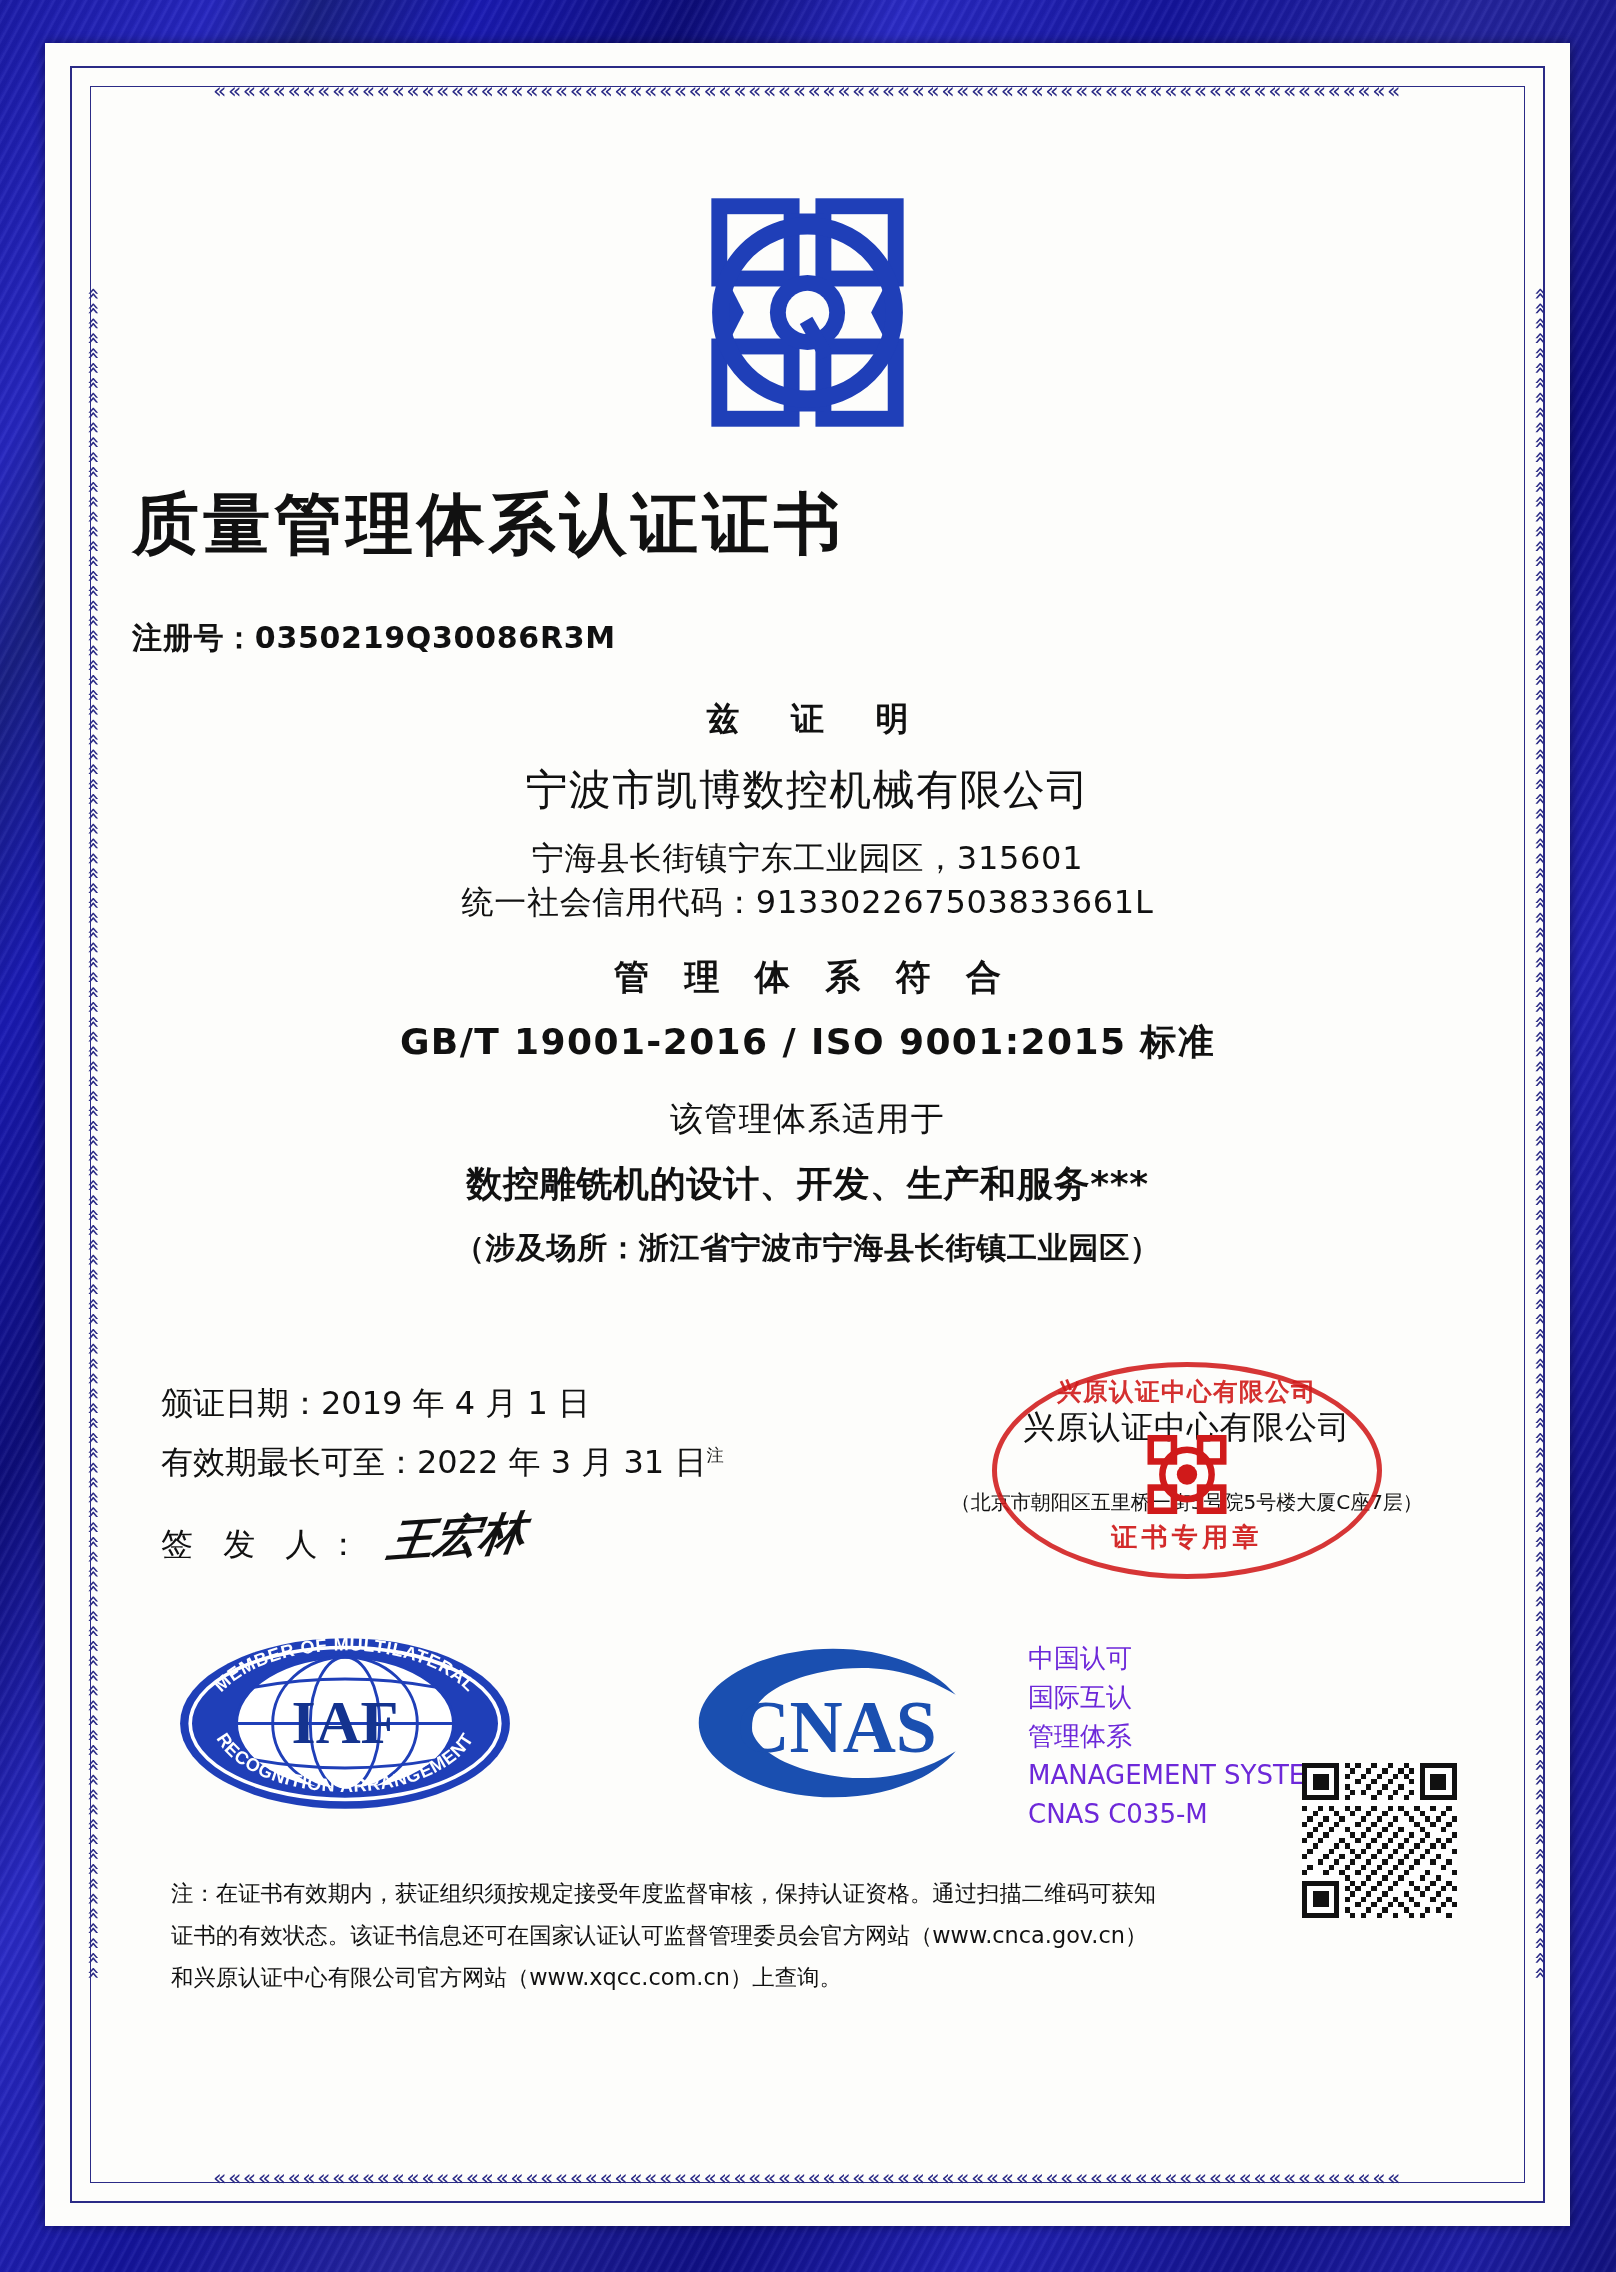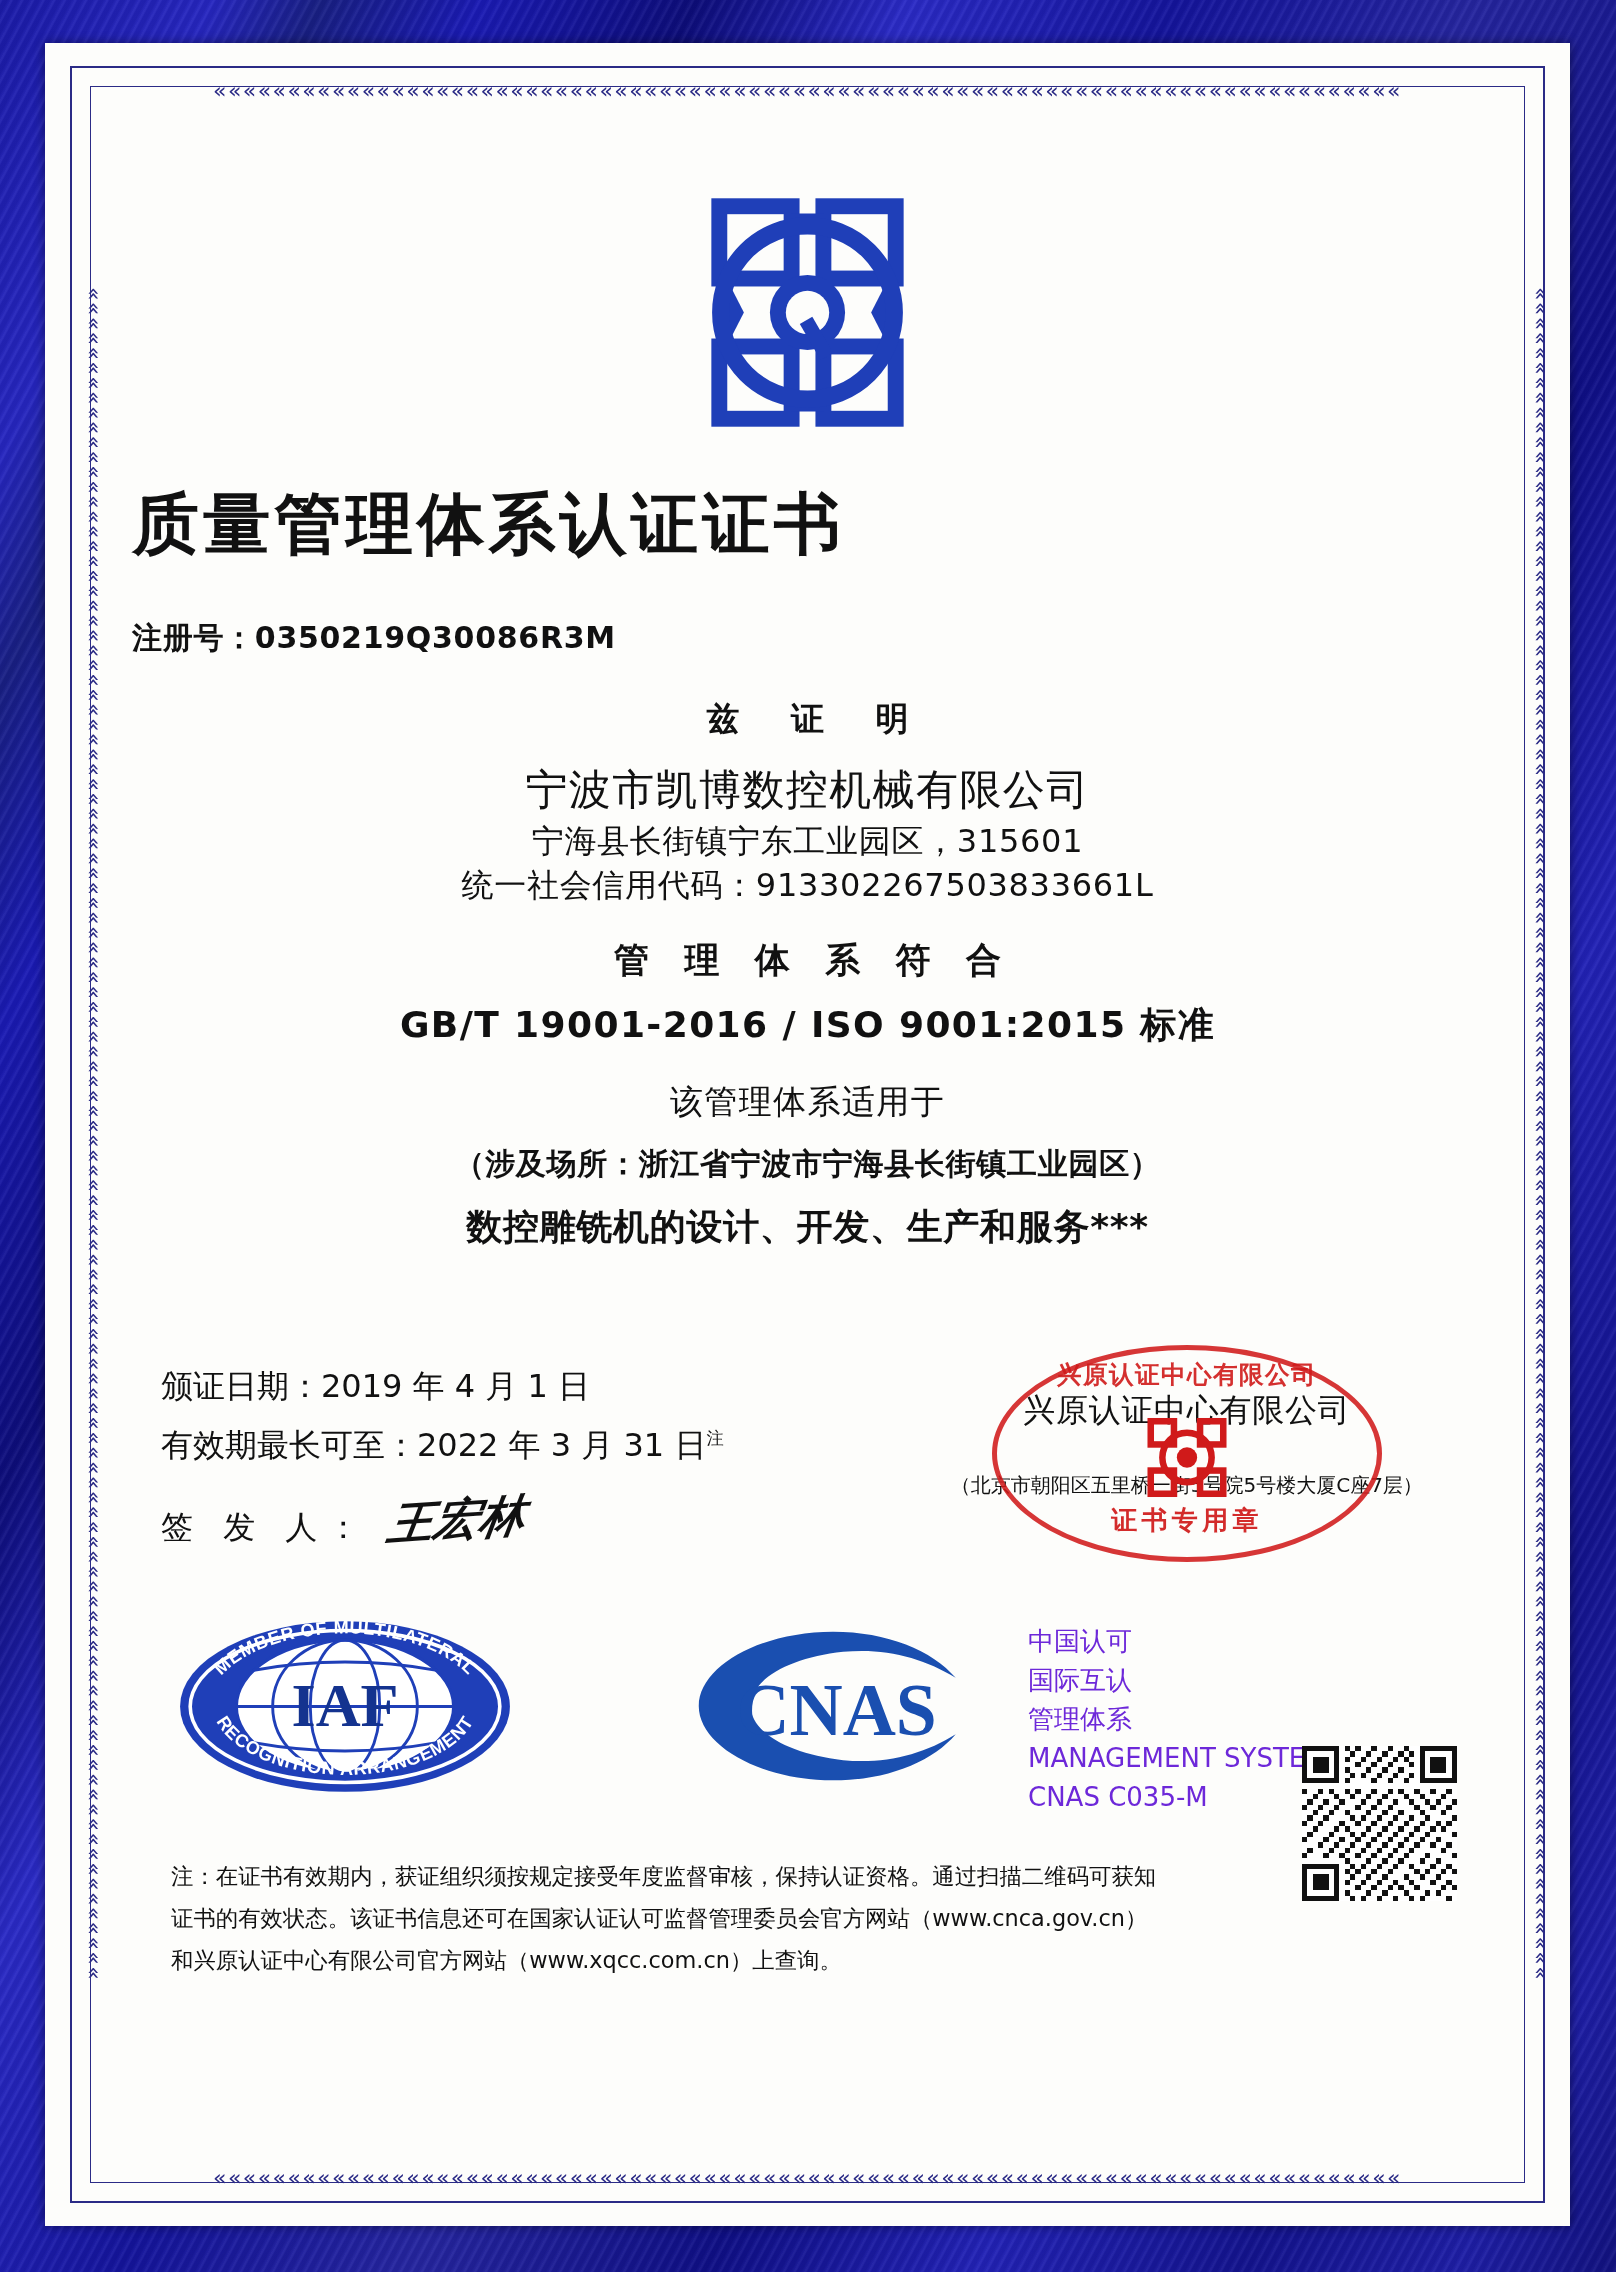--- a/index.html
+++ b/index.html
@@ -139,21 +139,21 @@
     font-family: "DejaVu Sans", sans-serif;
     font-weight: normal;
     font-size: 42px;
     letter-spacing: 1.4px;
     margin-top: 20px;
   }
   .line-addr {
     font-family: "DejaVu Sans", sans-serif;
     font-size: 32px;
     letter-spacing: 0.7px;
-    margin-top: 2px;
+    margin-top: 19px;
   }
   .line-credit {
     font-family: "DejaVu Sans", sans-serif;
     font-size: 32px;
     letter-spacing: 0.7px;
     margin-top: 0;
   }
   .line-conform {
     font-family: "DejaVu Sans", sans-serif;
     font-weight: bold;
@@ -382,22 +382,22 @@
 
     <div class="ctr line-zizheng">兹 证 明</div>
     <div class="ctr line-company">宁波市凯博数控机械有限公司</div>
     <div class="ctr line-addr">宁海县长街镇宁东工业园区，315601</div>
     <div class="ctr line-credit">统一社会信用代码：913302267503833661L</div>
 
     <div class="ctr line-conform">管 理 体 系 符 合</div>
     <div class="ctr line-standard">GB/T 19001-2016 / ISO 9001:2015 标准</div>
 
     <div class="ctr line-scope-intro">该管理体系适用于</div>
+    <div class="ctr line-scope">数控雕铣机的设计、开发、生产和服务***</div>
     <div class="ctr line-site">（涉及场所：浙江省宁波市宁海县长街镇工业园区）</div>
-    <div class="ctr line-scope">数控雕铣机的设计、开发、生产和服务***</div>
 
     <div class="mid-block">
       <div class="dates">
         <div>颁证日期：2019 年 4 月 1 日</div>
         <div><span>有效期最长可至：2022 年 3 月 31 日</span><span class="sup-note">注</span></div>
       </div>
 
       <div class="signer-row">
         <span class="signer-label">签 发 人：</span>
         <span class="signature">王宏林</span>

